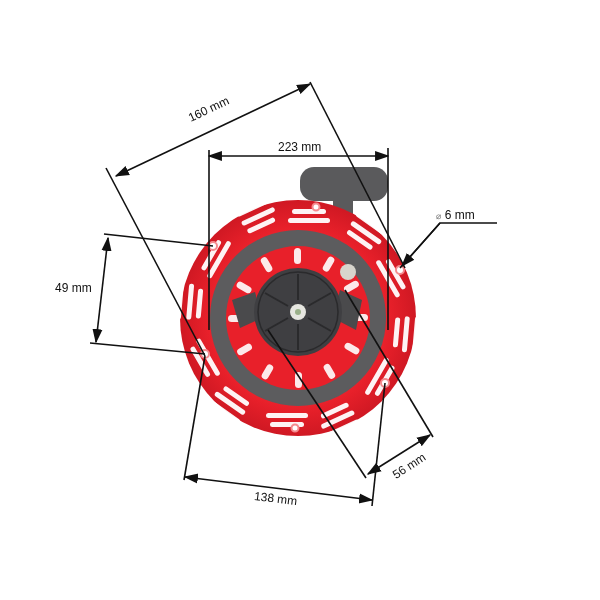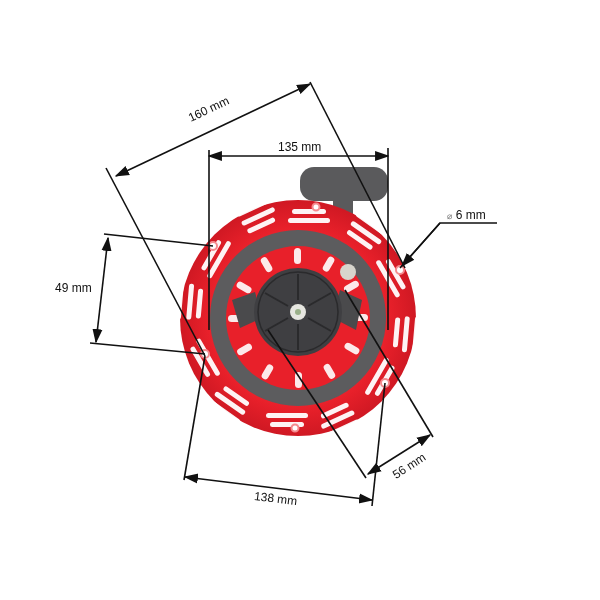--- a/index.html
+++ b/index.html
@@ -160,21 +160,21 @@
       <line x1="184" y1="480" x2="205" y2="356"></line>
       <line x1="372" y1="506" x2="385" y2="383"></line>
 
       <line x1="368" y1="474" x2="430" y2="435" marker-start="url(#arr)" marker-end="url(#arr)"></line>
       <line x1="268" y1="330" x2="366" y2="478"></line>
       <line x1="345" y1="290" x2="433" y2="437"></line>
     </g>
   </svg>
 
   <div class="dim-label" style="left:186px; top:112px; transform: rotate(-25deg); transform-origin: left top;">160 mm</div>
-  <div class="dim-label" style="left:278px; top:140px;">135 mm</div>
+  <div class="dim-label" style="left:278px; top:140px;">223 mm</div>
   <div class="dim-label" style="left:55px; top:281px;">49 mm</div>
-  <div class="dim-label" style="left:447px; top:208px;">
+  <div class="dim-label" style="left:436px; top:208px;">
     <span style="font-size:9px; color:#777;">⌀</span>
     <span>6 mm</span>
   </div>
   <div class="dim-label" style="left:255px; top:489px; transform: rotate(7deg); transform-origin: left top;">138 mm</div>
   <div class="dim-label" style="left:390px; top:470px; transform: rotate(-33deg); transform-origin: left top;">56 mm</div>
 </div>
 
 </body></html>

